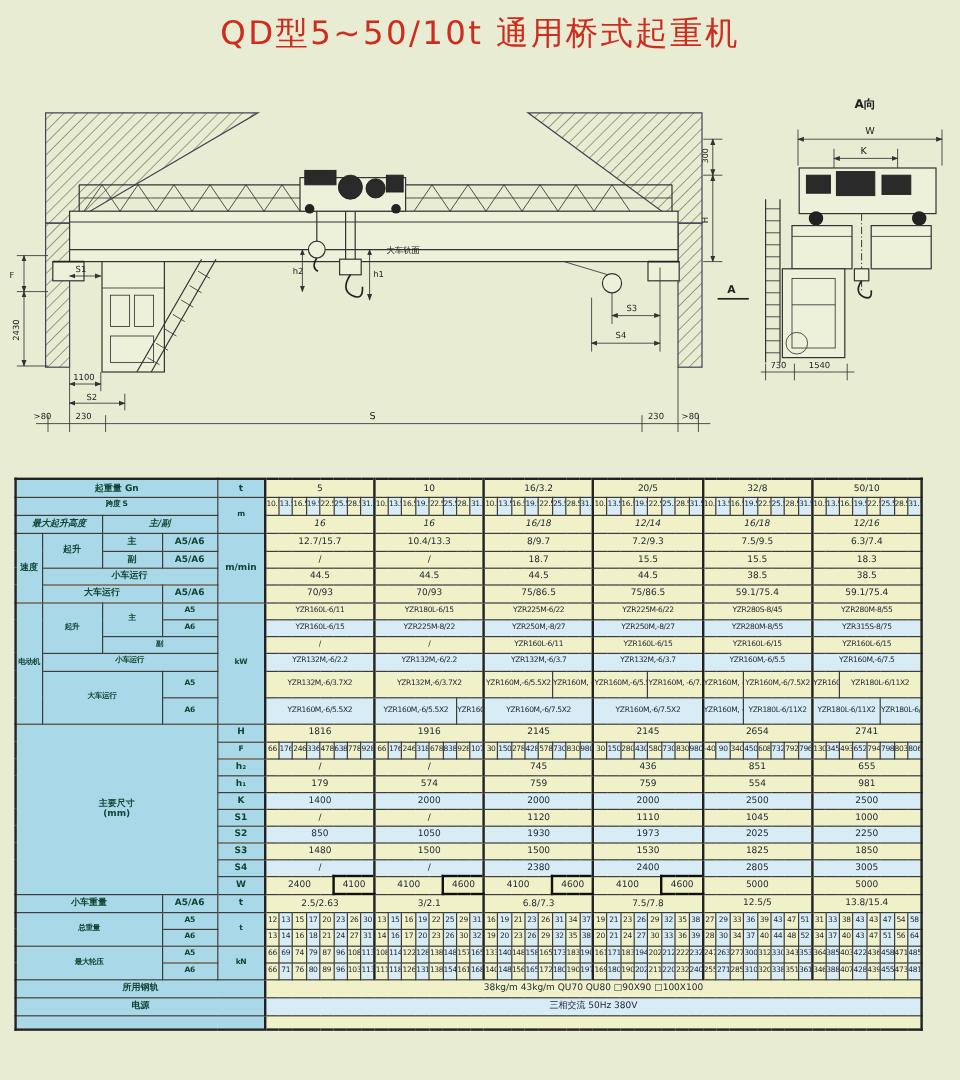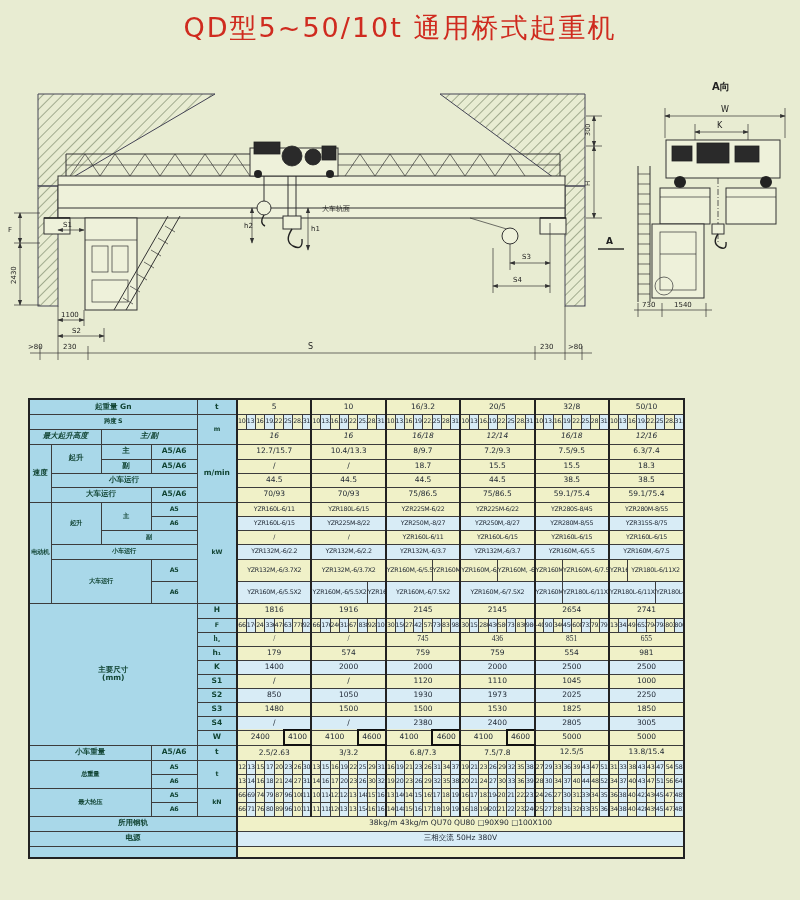--- a/index.html
+++ b/index.html
@@ -7,21 +7,21 @@
     --line:#3c3c3c;
   }
   html,body{margin:0;padding:0;}
   body{width:800px;height:900px;background:var(--paper);
        font-family:"DejaVu Sans","Liberation Sans",sans-serif;overflow:hidden;}
   #page{position:relative;width:800px;height:900px;background:var(--paper);}
   #title{position:absolute;top:10px;left:0;width:800px;text-align:center;
          color:var(--red);font-size:27px;font-weight:normal;letter-spacing:2px;}
   #draw{position:absolute;top:58px;left:0;width:800px;height:337px;}
   #tablewrap{position:absolute;top:398px;left:12px;width:776px;}
-  table{border-collapse:collapse;table-layout:fixed;width:657px;margin-left:16px;}
+  table{border-collapse:collapse;table-layout:fixed;width:757px;}
   td{border:1px solid var(--line);text-align:center;vertical-align:middle;
      padding:0;font-size:7.5px;color:#1c2430;overflow:hidden;white-space:pre-line;line-height:1.1;}
   td.c-h{background:var(--hdr);font-weight:bold;color:#143;}
   td.c-y{background:var(--cy);}
   td.c-b{background:var(--cb);}
   td.box{border:2px solid #111;}
   tr.small td{font-size:6.3px;letter-spacing:-0.3px;}
   tr.mot td{font-size:6.3px;letter-spacing:-0.3px;white-space:nowrap;}
   td.gsep{border-right:2px solid #222;}
   table{border:2px solid #222;}
@@ -547,21 +547,21 @@
             <td colspan="1" rowspan="1" class="c-b gsep">796</td>
             <td colspan="1" rowspan="1" class="c-y">130</td>
             <td colspan="1" rowspan="1" class="c-b">345</td>
             <td colspan="1" rowspan="1" class="c-y">493</td>
             <td colspan="1" rowspan="1" class="c-b">652</td>
             <td colspan="1" rowspan="1" class="c-y">794</td>
             <td colspan="1" rowspan="1" class="c-b">798</td>
             <td colspan="1" rowspan="1" class="c-y">803</td>
             <td colspan="1" rowspan="1" class="c-b">806</td>
           </tr>
-          <tr style="height: 14px; font-family: Liberation Serif, serif;">
+          <tr style="height: 14px;">
             <td colspan="1" rowspan="1" class="c-h gsep">h₂</td>
             <td colspan="8" rowspan="1" class="c-y gsep">/</td>
             <td colspan="8" rowspan="1" class="c-y gsep">/</td>
             <td colspan="8" rowspan="1" class="c-y gsep">745</td>
             <td colspan="8" rowspan="1" class="c-y gsep">436</td>
             <td colspan="8" rowspan="1" class="c-y gsep">851</td>
             <td colspan="8" rowspan="1" class="c-y">655</td>
           </tr>
           <tr style="height: 14px;">
             <td colspan="1" rowspan="1" class="c-h gsep">h₁</td>
@@ -628,21 +628,21 @@
             <td colspan="5" rowspan="1" class="c-y">4100</td>
             <td colspan="3" rowspan="1" class="c-y box gsep">4600</td>
             <td colspan="8" rowspan="1" class="c-y gsep">5000</td>
             <td colspan="8" rowspan="1" class="c-y">5000</td>
           </tr>
           <tr style="height: 15px; padding-left: 16px;">
             <td colspan="3" rowspan="1" class="c-h">小车重量</td>
             <td colspan="1" rowspan="1" class="c-h">A5/A6</td>
             <td colspan="1" rowspan="1" class="c-h gsep">t</td>
             <td colspan="8" rowspan="1" class="c-y gsep">2.5/2.63</td>
-            <td colspan="8" rowspan="1" class="c-y gsep">3/3.2</td>
+            <td colspan="8" rowspan="1" class="c-y gsep">3/2.1</td>
             <td colspan="8" rowspan="1" class="c-y gsep">6.8/7.3</td>
             <td colspan="8" rowspan="1" class="c-y gsep">7.5/7.8</td>
             <td colspan="8" rowspan="1" class="c-y gsep">12.5/5</td>
             <td colspan="8" rowspan="1" class="c-y">13.8/15.4</td>
           </tr>
           <tr class="small" style="height: 14px;">
             <td colspan="3" rowspan="2" class="c-h">总重量</td>
             <td colspan="1" rowspan="1" class="c-h">A5</td>
             <td colspan="1" rowspan="2" class="c-h gsep">t</td>
             <td colspan="1" rowspan="1" class="c-y">12</td>

